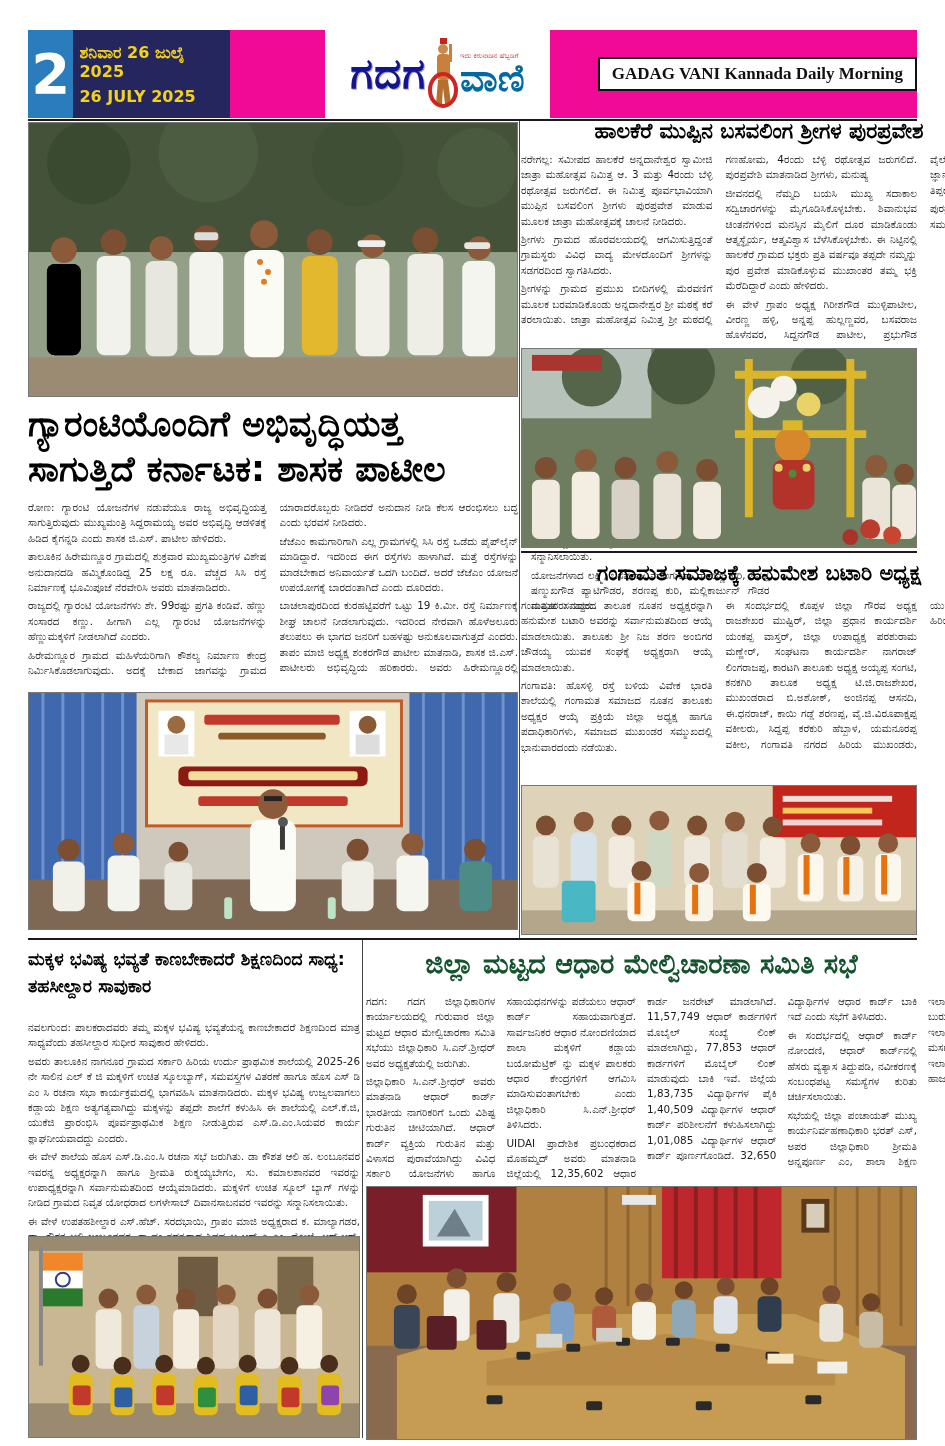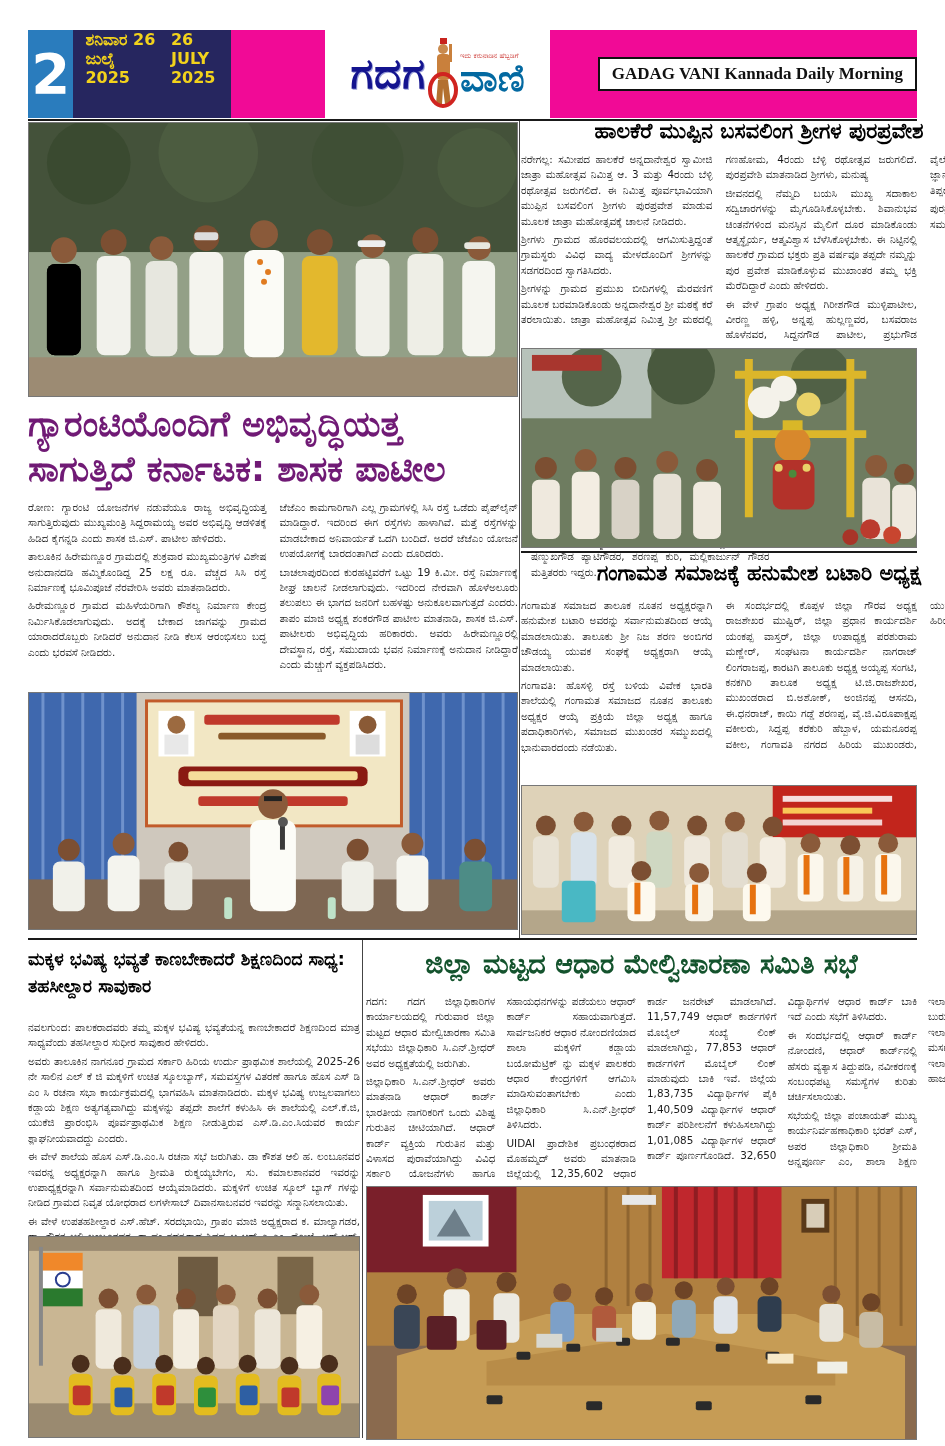--- a/index.html
+++ b/index.html
@@ -6,42 +6,42 @@
   body{
     width:945px;height:1446px;position:relative;background:#ffffff;
     font-family:"DejaVu Sans",sans-serif;color:#111;overflow:hidden;
   }
   .abs{position:absolute;}
   
   .header{left:28px;top:30px;width:889px;height:88px;display:flex;}
   .pgnum{width:47px;background:#2a7cbd;color:#fff;font-size:56px;font-weight:bold;
          display:flex;align-items:center;justify-content:center;line-height:1;}
   .datebox{width:162px;background:#26265f;color:#f2d21c;font-weight:bold;font-size:16px;
-           display:flex;justify-content:center;gap:6px;padding-left:12px;box-sizing:border-box;}
+           display:flex;flex-direction:column;justify-content:center;gap:6px;padding-left:6px;box-sizing:border-box;}
   .pinkseg{background:#f10a96;}
   .pink-a{width:98px;}
   .logobox{width:232px;background:#fff;display:flex;align-items:center;justify-content:center;gap:2px;}
   .logo-gadaga{font-size:42px;font-weight:bold;color:#14148f;letter-spacing:1px;line-height:1;
                text-shadow:1px 1px 0 #9aa0d8;text-align:right;}
   .logo-figure{width:30px;height:72px;flex:0 0 auto;}
   .logo-right{display:flex;flex-direction:column;align-items:flex-start;line-height:1;}
   .logo-tagline{font-size:7px;color:#c6231f;font-weight:normal;margin-bottom:1px;}
   .logo-vani{font-size:38px;font-weight:bold;color:#0369a1;line-height:0.9;}
   .pink-b{flex:1;display:flex;align-items:center;}
   .ebanner{margin-left:48px;background:#fff;border:2px solid #111;padding:5px 12px;
            font-family:"Liberation Serif","DejaVu Serif",serif;font-weight:bold;font-size:17px;color:#111;white-space:nowrap;}
   .header-rule{left:28px;top:119px;width:889px;height:2px;background:#1a1a1a;}
   
   .vdiv{background:#444;width:1px;}
   .hrule{background:#1a1a1a;height:2px;}
   
   .photo{border:1px solid #777;box-sizing:border-box;overflow:hidden;background:#ccc;}
   .photo svg{display:block;width:100%;height:100%;}
   
-  .headline-xl{font-size:35px;font-weight:bold;line-height:1.28;letter-spacing:0;color:#701a75;}
+  .headline-xl{font-size:35px;font-weight:bold;line-height:1.28;letter-spacing:0;color:#000000;}
   .headline-md{font-size:21px;font-weight:bold;text-align:center;color:#000;line-height:1.3;padding-left:40px;}
   .headline-bl{font-size:17.5px;font-weight:bold;color:#000;line-height:1.55;}
   .headline-br{font-size:27px;font-weight:bold;text-align:center;color:#14532d;line-height:1.2;}
   .bodytxt{font-size:10.4px;line-height:1.48;text-align:justify;color:#1c1c1c;}
   .cols2{column-count:2;column-gap:13px;}
   .cols4{column-count:4;column-gap:11px;}
   .bodytxt p{margin:0 0 3px 0;}
 </style>
 </head>
 <body>
@@ -117,20 +117,21 @@
       <rect x="437" y="120" width="26" height="7" rx="3" fill="#e8e8e0"></rect>
     </g>
   </svg>
 </div>
 
 <div class="abs headline-xl" style="left:28px;top:402px;width:490px;">ಗ್ಯಾರಂಟಿಯೊಂದಿಗೆ ಅಭಿವೃದ್ಧಿಯತ್ತ ಸಾಗುತ್ತಿದೆ ಕರ್ನಾಟಕ: ಶಾಸಕ ಪಾಟೀಲ</div>
 
 <div class="abs bodytxt cols2" style="left:28px;top:500px;width:490px;height:190px;">
   <p>ರೋಣ: ಗ್ಯಾರಂಟಿ ಯೋಜನೆಗಳ ನಡುವೆಯೂ ರಾಜ್ಯ ಅಭಿವೃದ್ಧಿಯತ್ತ ಸಾಗುತ್ತಿರುವುದು ಮುಖ್ಯಮಂತ್ರಿ ಸಿದ್ದರಾಮಯ್ಯ ಅವರ ಅಭಿವೃದ್ಧಿ ಆಡಳಿತಕ್ಕೆ ಹಿಡಿದ ಕೈಗನ್ನಡಿ ಎಂದು ಶಾಸಕ ಜಿ.ಎಸ್. ಪಾಟೀಲ ಹೇಳಿದರು.</p>
   <p>ತಾಲೂಕಿನ ಹಿರೇಮಣ್ಣೂರ ಗ್ರಾಮದಲ್ಲಿ ಶುಕ್ರವಾರ ಮುಖ್ಯಮಂತ್ರಿಗಳ ವಿಶೇಷ ಅನುದಾನದಡಿ ಹಮ್ಮಿಕೊಂಡಿದ್ದ 25 ಲಕ್ಷ ರೂ. ವೆಚ್ಚದ ಸಿಸಿ ರಸ್ತೆ ನಿರ್ಮಾಣಕ್ಕೆ ಭೂಮಿಪೂಜೆ ನೆರವೇರಿಸಿ ಅವರು ಮಾತನಾಡಿದರು.</p>
+  <p>ರಾಜ್ಯದಲ್ಲಿ ಗ್ಯಾರಂಟಿ ಯೋಜನೆಗಳು ಶೇ. 99ರಷ್ಟು ಪ್ರಗತಿ ಕಂಡಿವೆ. ಹೆಣ್ಣು ಸಂಸಾರದ ಕಣ್ಣು. ಹೀಗಾಗಿ ಎಲ್ಲ ಗ್ಯಾರಂಟಿ ಯೋಜನೆಗಳನ್ನು ಹೆಣ್ಣುಮಕ್ಕಳಿಗೆ ನೀಡಲಾಗಿದೆ ಎಂದರು.</p>
   <p>ಹಿರೇಮಣ್ಣೂರ ಗ್ರಾಮದ ಮಹಿಳೆಯರಿಗಾಗಿ ಕೌಶಲ್ಯ ನಿರ್ಮಾಣ ಕೇಂದ್ರ ನಿರ್ಮಿಸಿಕೊಡಲಾಗುವುದು. ಅದಕ್ಕೆ ಬೇಕಾದ ಜಾಗವನ್ನು ಗ್ರಾಮದ ಯಾರಾದರೊಬ್ಬರು ನೀಡಿದರೆ ಅನುದಾನ ನೀಡಿ ಕೆಲಸ ಆರಂಭಿಸಲು ಬದ್ಧ ಎಂದು ಭರವಸೆ ನೀಡಿದರು.</p>
   <p>ಜೆಜೆಎಂ ಕಾಮಗಾರಿಗಾಗಿ ಎಲ್ಲ ಗ್ರಾಮಗಳಲ್ಲಿ ಸಿಸಿ ರಸ್ತೆ ಒಡೆದು ಪೈಪ್‌ಲೈನ್ ಮಾಡಿದ್ದಾರೆ. ಇದರಿಂದ ಈಗ ರಸ್ತೆಗಳು ಹಾಳಾಗಿವೆ. ಮತ್ತೆ ರಸ್ತೆಗಳನ್ನು ಮಾಡಬೇಕಾದ ಅನಿವಾರ್ಯತೆ ಒದಗಿ ಬಂದಿದೆ. ಅದರೆ ಜೆಜೆಎಂ ಯೋಜನೆ ಉಪಯೋಗಕ್ಕೆ ಬಾರದಂತಾಗಿದೆ ಎಂದು ದೂರಿದರು.</p>
   <p>ಬಾಚಲಾಪುರದಿಂದ ಕುರಹಟ್ಟಿವರೆಗೆ ಒಟ್ಟು 19 ಕಿ.ಮೀ. ರಸ್ತೆ ನಿರ್ಮಾಣಕ್ಕೆ ಶೀಘ್ರ ಚಾಲನೆ ನೀಡಲಾಗುವುದು. ಇದರಿಂದ ನೇರವಾಗಿ ಹೊಳೆಅಲೂರು ತಲುಪಲು ಈ ಭಾಗದ ಜನರಿಗೆ ಬಹಳಷ್ಟು ಅನುಕೂಲವಾಗುತ್ತದೆ ಎಂದರು. ತಾಪಂ ಮಾಜಿ ಅಧ್ಯಕ್ಷ ಶಂಕರಗೌಡ ಪಾಟೀಲ ಮಾತನಾಡಿ, ಶಾಸಕ ಜಿ.ಎಸ್. ಪಾಟೀಲರು ಅಭಿವೃದ್ಧಿಯ ಹರಿಕಾರರು. ಅವರು ಹಿರೇಮಣ್ಣೂರಲ್ಲಿ ದೇವಸ್ಥಾನ, ರಸ್ತೆ, ಸಮುದಾಯ ಭವನ ನಿರ್ಮಾಣಕ್ಕೆ ಅನುದಾನ ನೀಡಿದ್ದಾರೆ ಎಂದು ಮೆಚ್ಚುಗೆ ವ್ಯಕ್ತಪಡಿಸಿದರು.</p>
   <p>ಹಿರೇಮಣ್ಣೂರ ಗ್ರಾಮಸ್ಥರಿಂದ ಶಾಸಕ ಜಿ.ಎಸ್. ಪಾಟೀಲ ಅವರನ್ನು ಸನ್ಮಾನಿಸಲಾಯಿತು.</p>
   <p>ಯೋಜನೆಗಳಾದ ಲಕ್ಷ್ಮಿ, ಬಸವರಾಜ ನವಲಗುಂದ, ರಾಮಣ್ಣ ಕುರಿ, ಶಿವಪ್ಪ ಷಣ್ಮುಖಗೌಡ ಪ್ಯಾಟಿಗೌಡರ, ಶರಣಪ್ಪ ಕುರಿ, ಮಲ್ಲಿಕಾರ್ಜುನ್ ಗೌಡರ ಮತ್ತಿತರರು ಇದ್ದರು.</p>
 </div>
 
 <div class="abs photo" style="left:28px;top:692px;width:490px;height:238px;">
   <svg viewBox="0 0 490 238" preserveAspectRatio="none">
     <rect width="490" height="238" fill="#cfc8bd"></rect>

